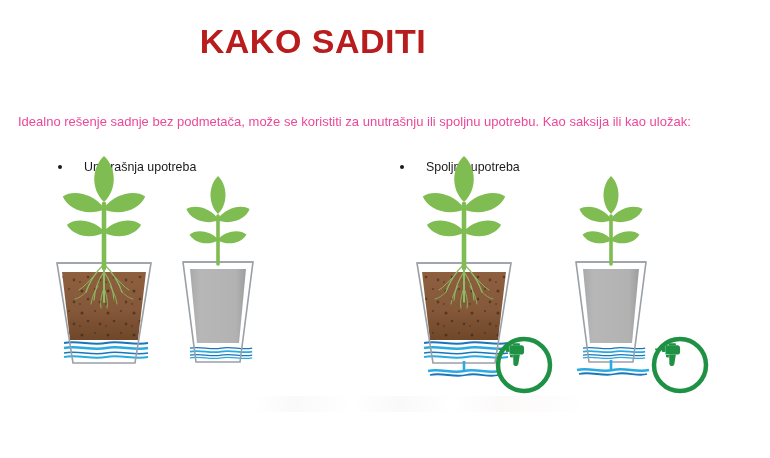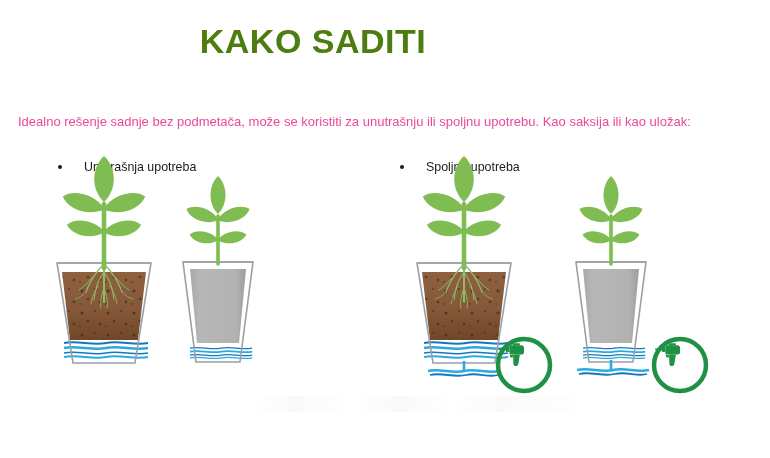--- a/index.html
+++ b/index.html
@@ -20,21 +20,21 @@
   
   .page-title {
     position: absolute;
     top: 22px;
     left: 0;
     width: 626px;
     text-align: center;
     font-size: 34px;
     font-weight: bold;
     letter-spacing: 0.5px;
-    color: #4d7c0f;
+    color: #b91c1c;
     font-family: "Liberation Sans", sans-serif;
   }
 
   
   .intro {
     position: absolute;
     top: 114px;
     left: 18px;
     width: 740px;
     font-size: 13px;

